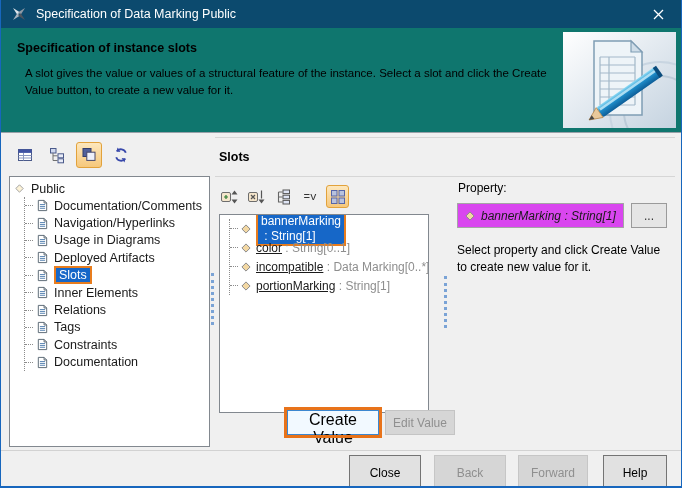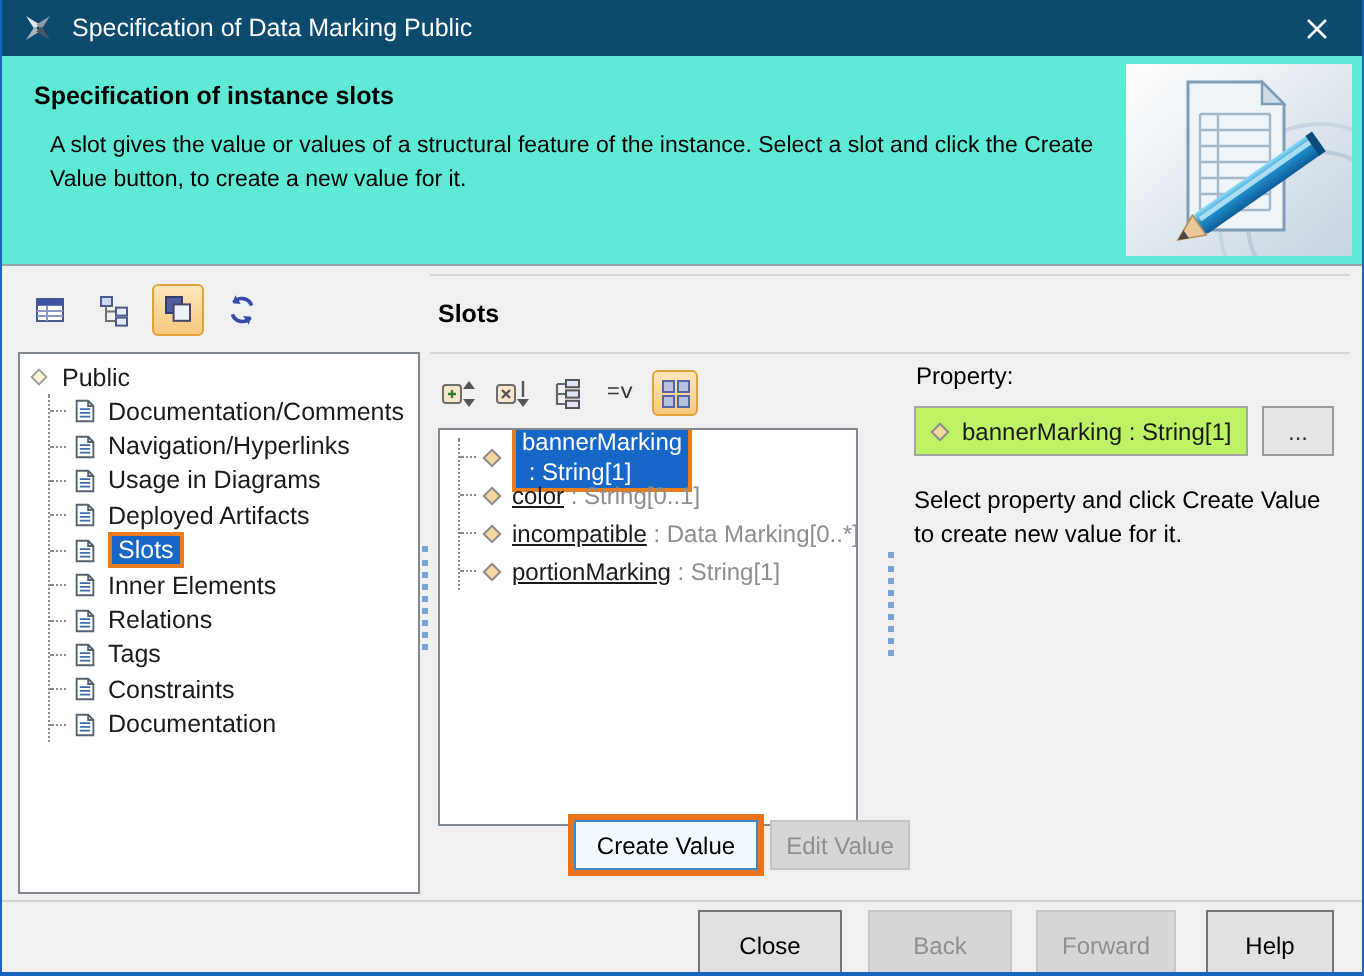--- a/index.html
+++ b/index.html
@@ -8,21 +8,21 @@
     position:relative; width:682px; height:488px; background:#f0f0f0;
     border-left:1px solid #1766bd; border-right:1px solid #1766bd; border-bottom:2px solid #1766bd;
     overflow:hidden;
   }
   
   .titlebar { position:absolute; top:0; left:0; right:0; height:28px; background:#0c4a6e; display:flex; align-items:center; padding-left:10px; }
   .app-icon { width:16px; height:16px; display:inline-flex; }
   .win-title { color:#ffffff; font-size:12.5px; margin-left:9px; }
   .close-btn { margin-left:auto; width:46px; height:28px; background:transparent; border:none; display:flex; align-items:center; justify-content:center; cursor:pointer; }
   
-  .banner { position:absolute; top:28px; left:0; right:0; height:105px; background:#5eead4; border-bottom:1px solid #98a0a8; }
+  .banner { position:absolute; top:28px; left:0; right:0; height:105px; background:#0f766e; border-bottom:1px solid #98a0a8; }
   .banner-title { position:absolute; left:16px; top:13px; font-size:12.5px; font-weight:bold; color:#000; }
   .banner-desc { position:absolute; left:24px; top:37px; font-size:11.5px; line-height:17px; color:#000; }
   .banner-art { position:absolute; top:4px; right:5px; width:113px; height:96px; }
   
   .left-toolbar { position:absolute; left:11px; top:142px; display:flex; align-items:center; gap:6px; }
   .tb-btn { width:26px; height:26px; background:transparent; border:1px solid transparent; display:flex; align-items:center; justify-content:center; cursor:pointer; padding:0; }
   .tb-btn.sel { background:linear-gradient(#fde7bd,#f6c87c); border:1px solid #e2a23b; border-radius:3px; }
   
   .tree-box { position:absolute; left:8px; top:176px; width:201px; height:271px; background:#fff; border:1px solid #82888f; font-size:12.5px; color:#1a1a1a; padding-top:3px; overflow:hidden;text-align:center; }
   .t-root { display:flex; align-items:center; height:17px; padding-left:5px; }
@@ -45,26 +45,26 @@
   .s-row { display:flex; align-items:center; height:19px; cursor:default; }
   .s-row .dia { width:10px; height:10px; margin-right:5px; }
   .s-name { color:#1a1a1a; white-space:pre;text-decoration:underline; }
   .s-type { color:#8e8e8e; white-space:pre; }
   .sel-slot { background:#1667c8; border:2px solid #e87d1e; padding:0 3px; display:inline-flex; line-height:15px;flex-direction:column; }
   .sel-slot span { color:#fff; white-space:pre; }
   
   .splitter { position:absolute; width:0; height:52px; border-left:3px dotted #7aa3d6; cursor:col-resize; }
   
   .prop-label { position:absolute; left:457px; top:181px; font-size:12px; color:#000; }
-  .prop-field { position:absolute; left:456px; top:203px; width:167px; height:25px; background:#bef264; border:1px solid #a5a5a5; display:flex; align-items:center; padding-left:7px; font-size:12px; color:#1a1a1a; }
+  .prop-field { position:absolute; left:456px; top:203px; width:167px; height:25px; background:#d946ef; border:1px solid #a5a5a5; display:flex; align-items:center; padding-left:7px; font-size:12px; color:#1a1a1a;font-style:italic; }
   .prop-field .dia { width:10px; height:10px; margin-right:6px; }
   .browse-btn { position:absolute; left:630px; top:203px; width:36px; height:25px; background:#e5e5e5; border:1px solid #9a9a9a; font-size:12px; color:#333; cursor:pointer; font-family:inherit; }
   .prop-hint { position:absolute; left:456px; top:242px; font-size:12px; line-height:16.5px; color:#000; }
   
-  .create-btn { position:absolute; left:286px; top:410px; width:92px; height:25px; background:#f2f9ff; border:1px solid #3c87d0; outline:3px solid #e8731a; font-size:12px; color:#000; cursor:pointer; font-family:inherit; }
+  .create-btn { position:absolute; left:286px; top:410px; width:92px; height:25px; background:#f2f9ff; border:1px solid #3c87d0; outline:3px solid #e8731a; font-size:16px; color:#000; cursor:pointer; font-family:inherit; }
   .edit-btn { position:absolute; left:384px; top:410px; width:70px; height:25px; background:#d6d6d6; border:1px solid #c4c4c4; font-size:12px; color:#8f8f8f; font-family:inherit; }
   
   .footer-sep { position:absolute; left:0; top:450px; width:682px; height:1px; background:#d2d2d2; }
   .f-btn { position:absolute; top:455px; height:35px; background:#e1e1e1; border:1px solid #747474; font-size:12px; color:#000; cursor:pointer; font-family:Liberation Sans, sans-serif; }
   .f-btn.disabled { background:#d6d6d6; border-color:#c6c6c6; color:#8f8f8f; cursor:default; }
   .f-close { left:348px; width:72px; }
   .f-back { left:433px; width:72px; }
   .f-forward { left:517px; width:70px; }
   .f-help { left:602px; width:64px; }
   .hidden-defs { position:absolute; width:0; height:0; overflow:hidden; }

